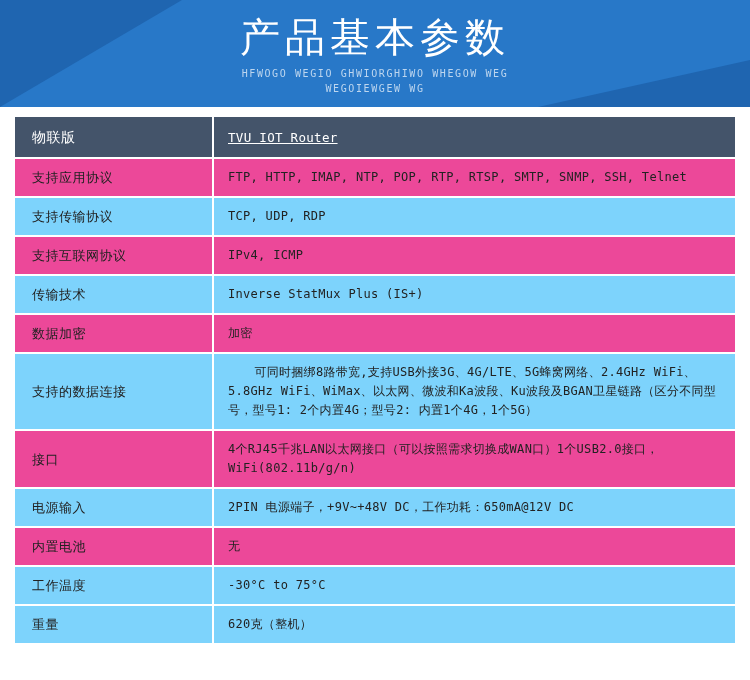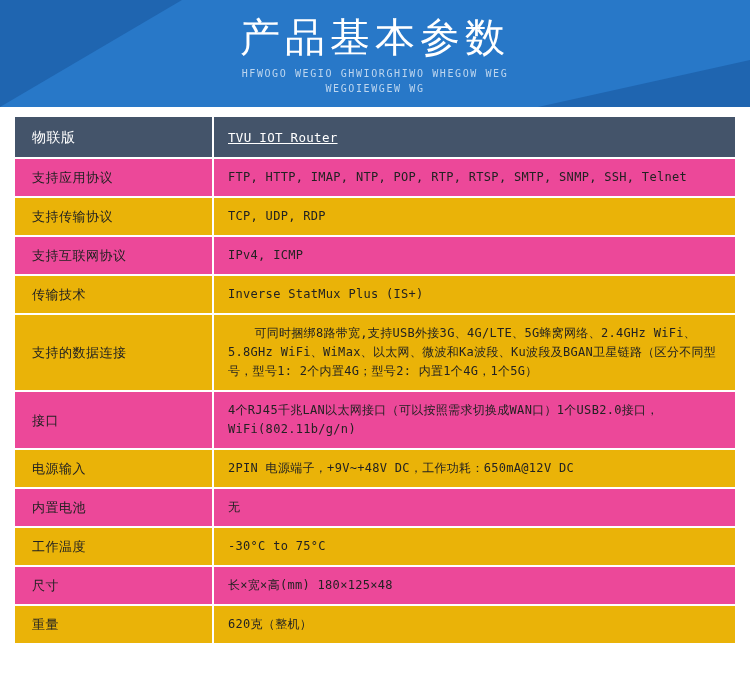--- a/index.html
+++ b/index.html
@@ -124,21 +124,21 @@
     color: #ffffff;
     height: 41px;
     padding-top: 10px;
     padding-bottom: 10px;
   }
   .spec-table tr.head td.k { font-size: 14px; }
   .spec-table tr.head td.v { font-size: 12.5px; text-decoration: underline; }
 
   
   .spec-table tr.r-dark td { background: #ec4899; }
-  .spec-table tr.r-light td { background: #eab308; }
+  .spec-table tr.r-light td { background: #7dd3fc; }
   .cell-indent {
     text-indent: 2.2em;
   }
 </style>
 </head>
 <body>
 
 <div class="page">
 
   <div class="banner">
@@ -175,20 +175,24 @@
         <tr class="r-dark">
           <td class="k">支持互联网协议</td>
           <td class="v">IPv4, ICMP</td>
         </tr>
 
         <tr class="r-light">
           <td class="k">传输技术</td>
           <td class="v">Inverse StatMux Plus (IS+)</td>
         </tr>
 
+        <tr class="r-dark">
+          <td class="k">数据加密</td>
+          <td class="v">加密</td>
+        </tr>
 
         <tr class="r-light">
           <td class="k">支持的数据连接</td>
           <td class="v cell-indent">可同时捆绑8路带宽,支持USB外接3G、4G/LTE、5G蜂窝网络、2.4GHz WiFi、5.8GHz WiFi、WiMax、以太网、微波和Ka波段、Ku波段及BGAN卫星链路（区分不同型号，型号1: 2个内置4G；型号2: 内置1个4G，1个5G）</td>
         </tr>
 
         <tr class="r-dark">
           <td class="k">接口</td>
           <td class="v">4个RJ45千兆LAN以太网接口（可以按照需求切换成WAN口）1个USB2.0接口，WiFi(802.11b/g/n)</td>
         </tr>
@@ -201,24 +205,20 @@
         <tr class="r-dark">
           <td class="k">内置电池</td>
           <td class="v">无</td>
         </tr>
 
         <tr class="r-light">
           <td class="k">工作温度</td>
           <td class="v">-30°C to 75°C</td>
         </tr>
 
-        <tr class="r-dark">
-          <td class="k">尺寸</td>
-          <td class="v">长×宽×高(mm) 180×125×48</td>
-        </tr>
 
         <tr class="r-light">
           <td class="k">重量</td>
           <td class="v">620克（整机）</td>
         </tr>
 
       </tbody>
     </table>
   </div>
 

